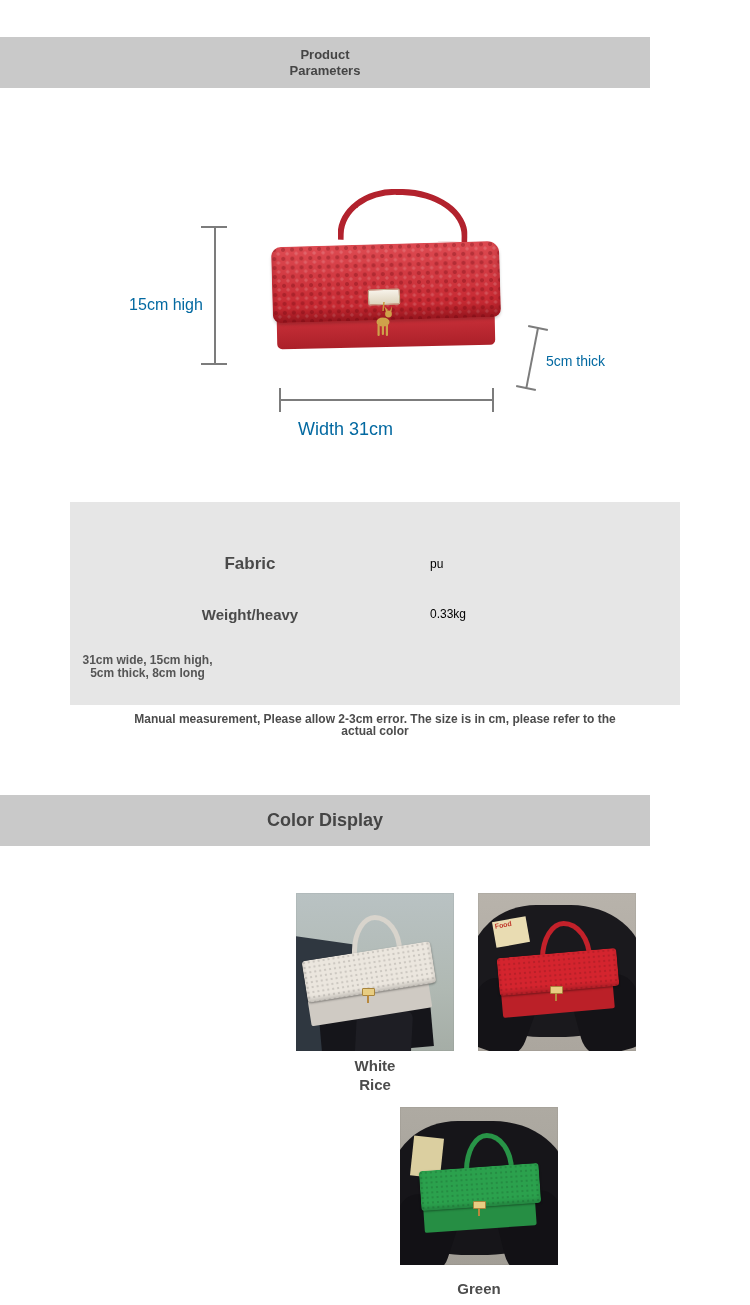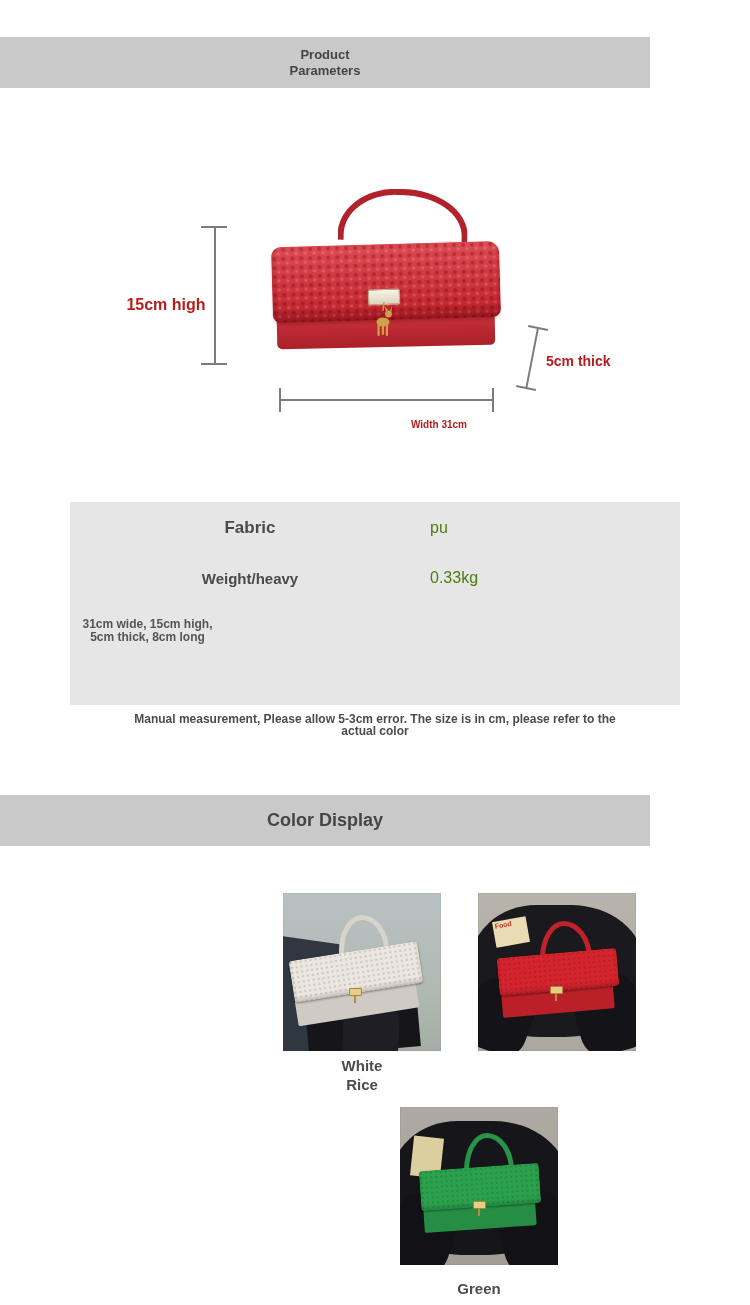--- a/index.html
+++ b/index.html
@@ -9,24 +9,24 @@
 
   
   .banner{position:absolute;left:0;width:650px;height:51px;background:var(--banner-bg,#c9c9c9);
           display:flex;align-items:center;justify-content:center;}
   .banner .btxt{font-weight:700;color:#454545;text-align:center;white-space:pre-line;}
   #banner1{top:37px;} #banner1 .btxt{font-size:13px;line-height:16px;}
   #banner2{top:795px;} #banner2 .btxt{font-size:18px;}
 
   
   .mline{position:absolute;background:#7c7c7c;}
-  .mlabel{position:absolute;font-weight:700;color:#b91c1c;}
+  .mlabel{position:absolute;font-weight:400;color:#0369a1;}
   #height-label{left:101px;top:296px;width:130px;text-align:center;font-size:16px;}
   #thick-label{left:546px;top:353px;font-size:14px;}
-  #width-label{left:307px;top:419px;width:160px;text-align:right;font-size:10px;}
+  #width-label{left:298px;top:419px;width:160px;text-align:left;font-size:18px;}
 
   
   .woven{background-color:#d0343d;
     background-image:
       radial-gradient(circle at 3px 3px, rgba(90,0,8,.28) 1.6px, transparent 2.4px),
       radial-gradient(circle at 7px 7px, rgba(255,255,255,.16) 1.3px, transparent 2px),
       linear-gradient(180deg,#de4b52 0%,#c72a33 78%,#b02028 100%);
     background-size:9px 9px,9px 9px,100% 100%;}
   #main-handle{left:338px;top:189px;width:118px;height:46px;border:6px solid #b2222d;border-bottom:none;
     border-radius:58px 66px 0 0/46px 46px 0 0;transform:rotate(1deg);z-index:1;}
@@ -39,38 +39,38 @@
     background:linear-gradient(#f7f3ea,#ddd3bc);border:1px solid #c2b493;border-radius:2px;}
   #main-charm{left:370px;top:302px;width:26px;height:42px;z-index:4;}
 
   
   #spec-table{left:70px;top:502px;width:610px;height:203px;background:var(--table-bg,#e6e6e6);
     display:flex;flex-direction:column;}
   .srow{display:flex;align-items:center;}
   .srow .lbl{width:360px;text-align:center;font-weight:700;color:#4a4a4a;font-size:15px;}
   .srow .valwrap{width:250px;display:flex;justify-content:flex-start;}
   .srow .val{text-align:center;white-space:pre-line;}
-  #srow0{height:52px;} #srow0 .lbl{font-size:17px;}
+  #srow0{height:52px;margin-top:36px;} #srow0 .lbl{font-size:17px;}
   #srow1{height:48px;} #srow2{height:45px;} #srow3{height:58px;}
-  .val-light{font-size:16px;color:#4d7c0f;font-weight:400;}
+  .val-light{font-size:12px;color:#000000;font-weight:400;}
   .val-dark{font-size:12px;color:#555;font-weight:700;line-height:13px;}
   #srow3 .val{max-width:155px;text-align:center;}
 
   #note{left:125px;top:713px;width:500px;text-align:center;font-size:12px;line-height:12px;
         font-weight:700;color:#4c4c4c;}
 
   
   .card{position:absolute;width:158px;}
   .photo{position:relative;width:158px;height:158px;overflow:hidden;
          box-shadow:inset 0 0 0 1px rgba(0,0,0,.04);}
   .photo > div{position:absolute;}
   .vlabel{position:absolute;left:0;width:158px;text-align:center;font-weight:700;
           color:#4c4c4c;font-size:15px;line-height:19px;white-space:pre-line;}
   #card-black{left:119px;top:893px;}  #card-black .vlabel{top:173px;}
-  #card-white{left:283px;top:893px;}  #card-white .vlabel{top:163px;}
+  #card-white{left:296px;top:893px;}  #card-white .vlabel{top:163px;}
   #card-wine{left:478px;top:893px;}   #card-wine .vlabel{top:160px;}
   #card-rose{left:222px;top:1107px;}  #card-rose .vlabel{top:170px;}
   #card-green{left:400px;top:1107px;} #card-green .vlabel{top:172px;}
 
   
   .mb-handle{border-style:solid;border-color:var(--bag);border-bottom:none!important;
     border-radius:50% 60% 0 0/100% 100% 0 0;filter:brightness(.92);z-index:4;}
   .mb-flap{background-color:var(--bag);z-index:5;border-radius:4px;
     background-image:radial-gradient(circle at 2px 2px, rgba(0,0,0,.13) 1px, transparent 1.6px);
     background-size:5px 5px;box-shadow:0 1px 2px rgba(0,0,0,.35), inset 0 -3px 4px rgba(0,0,0,.18);}
@@ -205,21 +205,21 @@
           <div class="val val-light">0.33kg</div>
         </div>
     </div>
     <div class="srow" id="srow3">
       <div class="valwrap">
           <div class="val val-dark">31cm wide, 15cm high, 5cm thick, 8cm long</div>
         </div>
     </div>
   </div>
 
-  <div class="abs" id="note">Manual measurement, Please allow 5-3cm error. The size is in cm, please refer to the actual color</div>
+  <div class="abs" id="note">Manual measurement, Please allow 2-3cm error. The size is in cm, please refer to the actual color</div>
 
   <div class="banner" id="banner2" style="--banner-bg: #c9c9c9;">
     <div class="btxt">Color Display</div>
   </div>
 
 
   <div class="card card-white" id="card-white">
     <div class="photo" style="--bag: #ebe6de;">
       <div class="wh-panel"></div>
       <div class="wh-books"></div>

